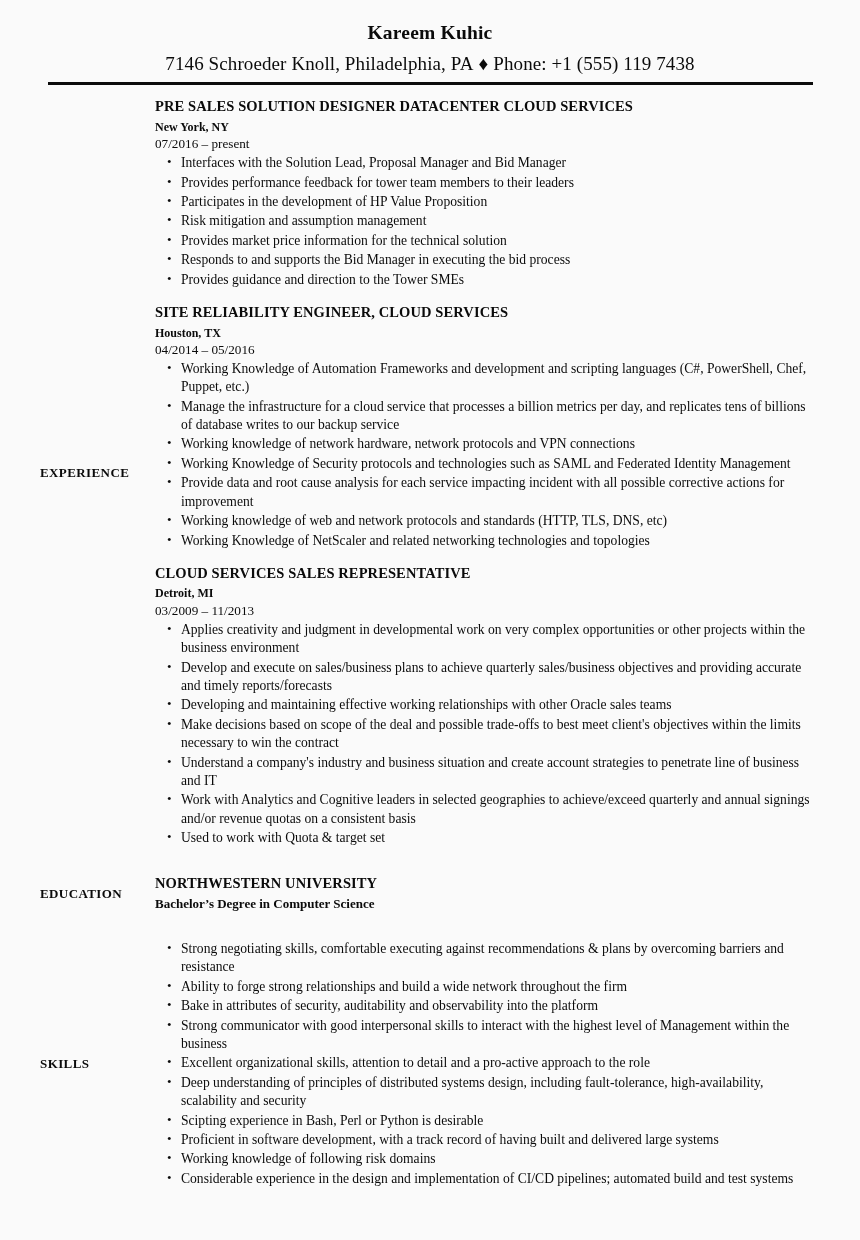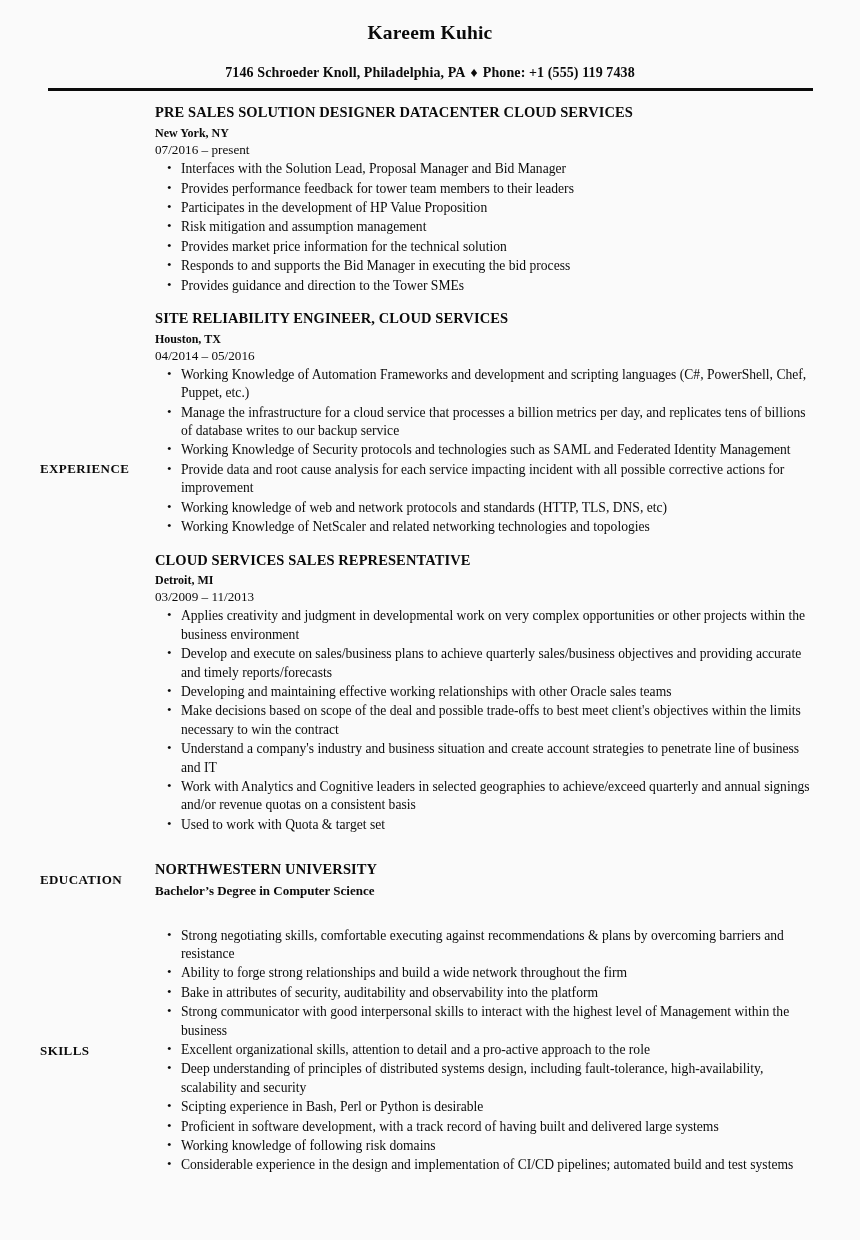--- a/index.html
+++ b/index.html
@@ -23,23 +23,23 @@
     padding-top: 22px;
     text-align: center;
   }
   .candidate-name {
     font-size: 19.5px;
     font-weight: bold;
     letter-spacing: 0.2px;
     line-height: 1.1;
   }
   .contact-line {
-    margin-top: 22px;
-    font-size: 14px;
-    font-weight: bold;
+    margin-top: 10px;
+    font-size: 19px;
+    font-weight: normal;
     letter-spacing: 0.1px;
   }
   .contact-sep {
     padding: 0 5px;
   }
   .header-rule {
     margin: 7px auto 0 auto;
     width: 765px;
     height: 3px;
     background: #0b0b0b;
@@ -164,20 +164,21 @@
           </ul>
         </div>
 
         <div class="job">
           <div class="job-title">SITE RELIABILITY ENGINEER, CLOUD SERVICES</div>
           <div class="job-location">Houston, TX</div>
           <div class="job-dates">04/2014 – 05/2016</div>
           <ul class="bullets">
             <li>Working Knowledge of Automation Frameworks and development and scripting languages (C#, PowerShell, Chef, Puppet, etc.)</li>
             <li>Manage the infrastructure for a cloud service that processes a billion metrics per day, and replicates tens of billions of database writes to our backup service</li>
+            <li>Working knowledge of network hardware, network protocols and VPN connections</li>
             <li>Working Knowledge of Security protocols and technologies such as SAML and Federated Identity Management</li>
             <li>Provide data and root cause analysis for each service impacting incident with all possible corrective actions for improvement</li>
             <li>Working knowledge of web and network protocols and standards (HTTP, TLS, DNS, etc)</li>
             <li>Working Knowledge of NetScaler and related networking technologies and topologies</li>
           </ul>
         </div>
 
         <div class="job">
           <div class="job-title">CLOUD SERVICES SALES REPRESENTATIVE</div>
           <div class="job-location">Detroit, MI</div>

